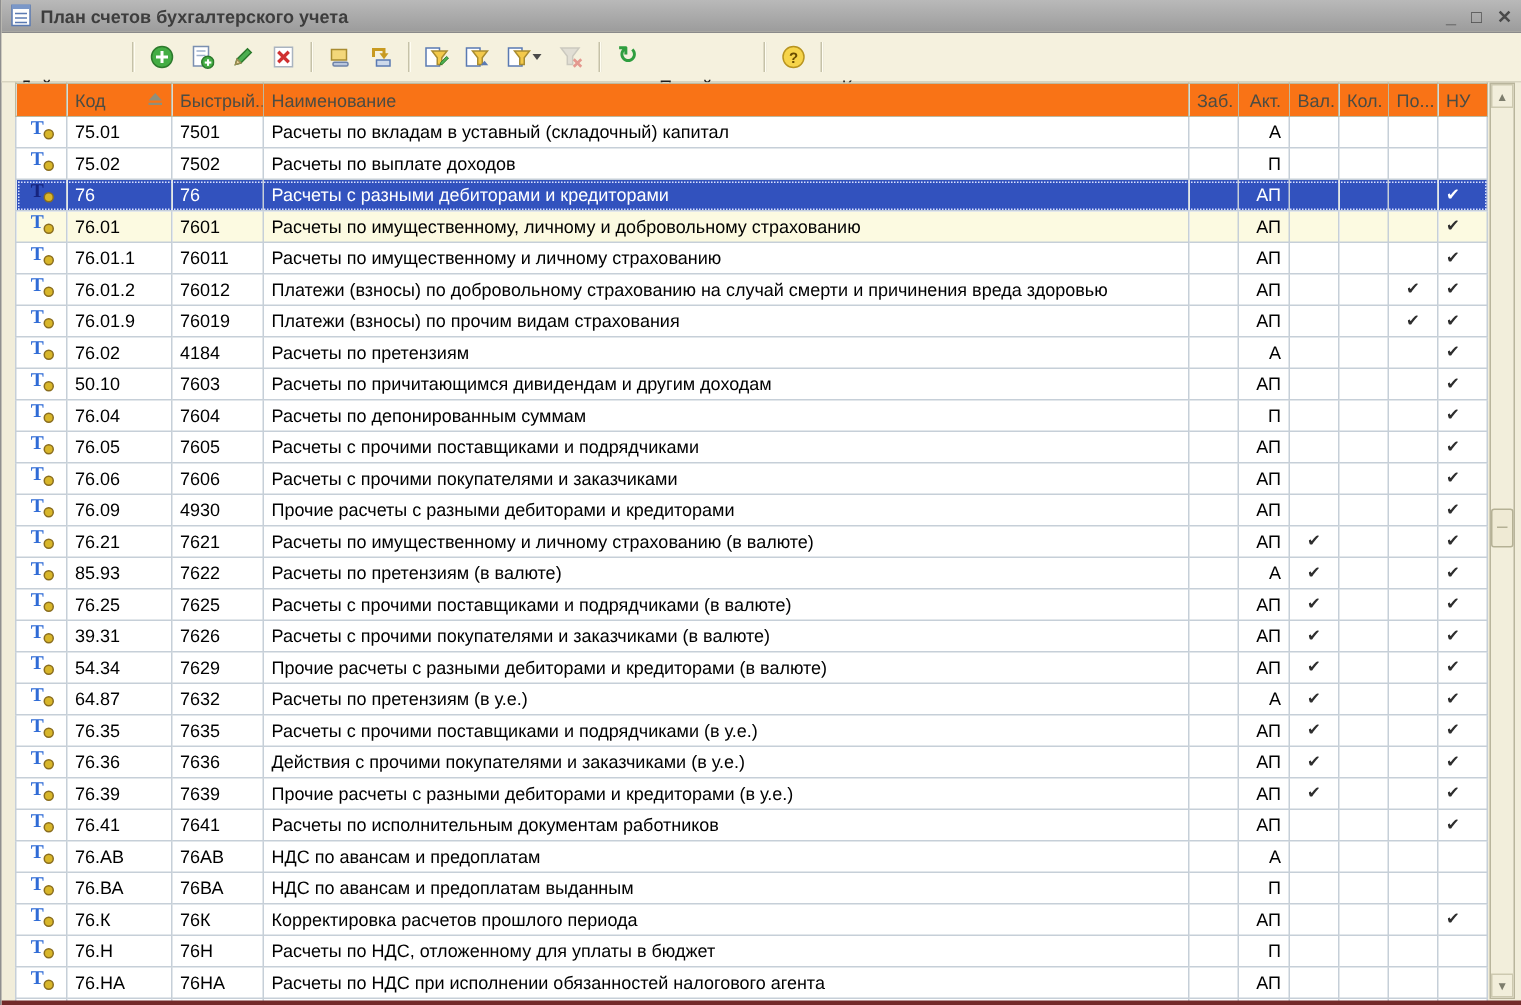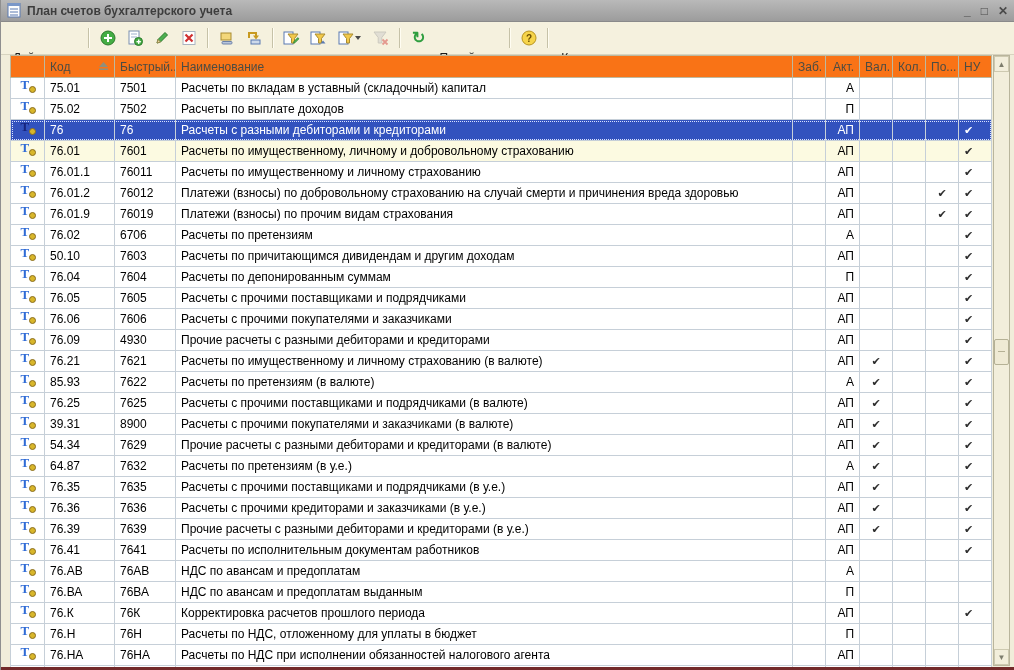--- a/index.html
+++ b/index.html
@@ -332,21 +332,21 @@
     <td class="c-nu">✔</td>
   </tr>
           <tr>
     <td class="c-icon">
       <span class="acct">
         <span class="acct-t">T</span>
         <span class="acct-dot"></span>
       </span>
     </td>
     <td class="c-code">76.02</td>
-    <td class="c-quick">6706</td>
+    <td class="c-quick">4184</td>
     <td class="c-name">Расчеты по претензиям</td>
     <td class="c-zab"></td>
     <td class="c-act">А</td>
     <td class="c-val"></td>
     <td class="c-kol"></td>
     <td class="c-po"></td>
     <td class="c-nu">✔</td>
   </tr>
           <tr>
     <td class="c-icon">
@@ -485,21 +485,21 @@
     <td class="c-nu">✔</td>
   </tr>
           <tr>
     <td class="c-icon">
       <span class="acct">
         <span class="acct-t">T</span>
         <span class="acct-dot"></span>
       </span>
     </td>
     <td class="c-code">39.31</td>
-    <td class="c-quick">8900</td>
+    <td class="c-quick">7626</td>
     <td class="c-name">Расчеты с прочими покупателями и заказчиками (в валюте)</td>
     <td class="c-zab"></td>
     <td class="c-act">АП</td>
     <td class="c-val">✔</td>
     <td class="c-kol"></td>
     <td class="c-po"></td>
     <td class="c-nu">✔</td>
   </tr>
           <tr>
     <td class="c-icon">
@@ -554,21 +554,21 @@
   </tr>
           <tr>
     <td class="c-icon">
       <span class="acct">
         <span class="acct-t">T</span>
         <span class="acct-dot"></span>
       </span>
     </td>
     <td class="c-code">76.36</td>
     <td class="c-quick">7636</td>
-    <td class="c-name">Расчеты с прочими кредиторами и заказчиками (в у.е.)</td>
+    <td class="c-name">Действия с прочими покупателями и заказчиками (в у.е.)</td>
     <td class="c-zab"></td>
     <td class="c-act">АП</td>
     <td class="c-val">✔</td>
     <td class="c-kol"></td>
     <td class="c-po"></td>
     <td class="c-nu">✔</td>
   </tr>
           <tr>
     <td class="c-icon">
       <span class="acct">

